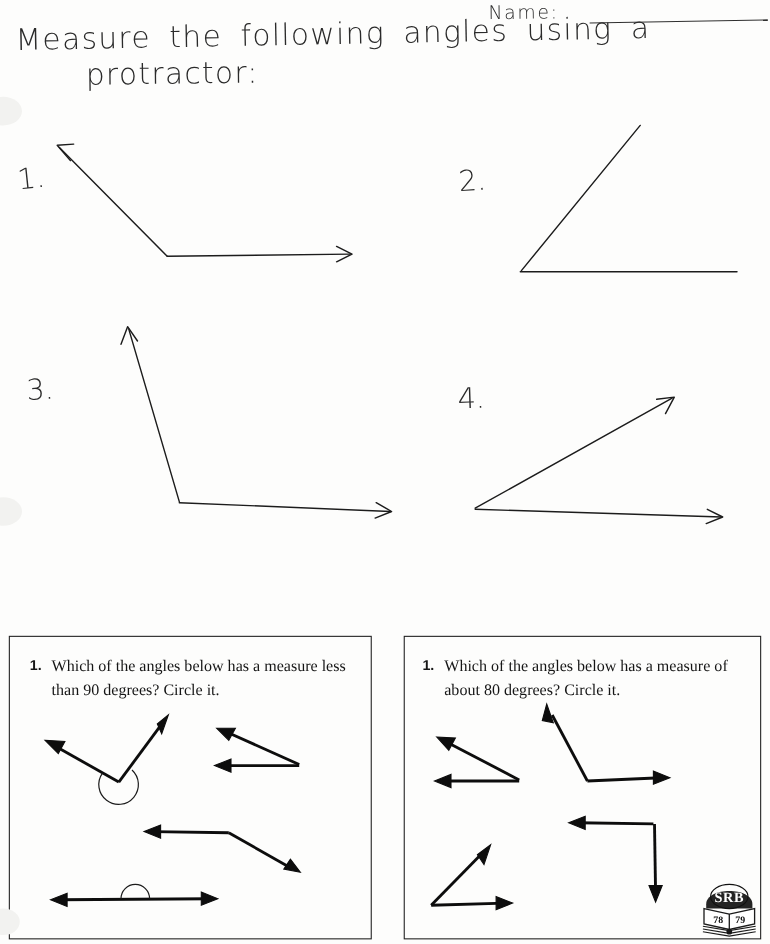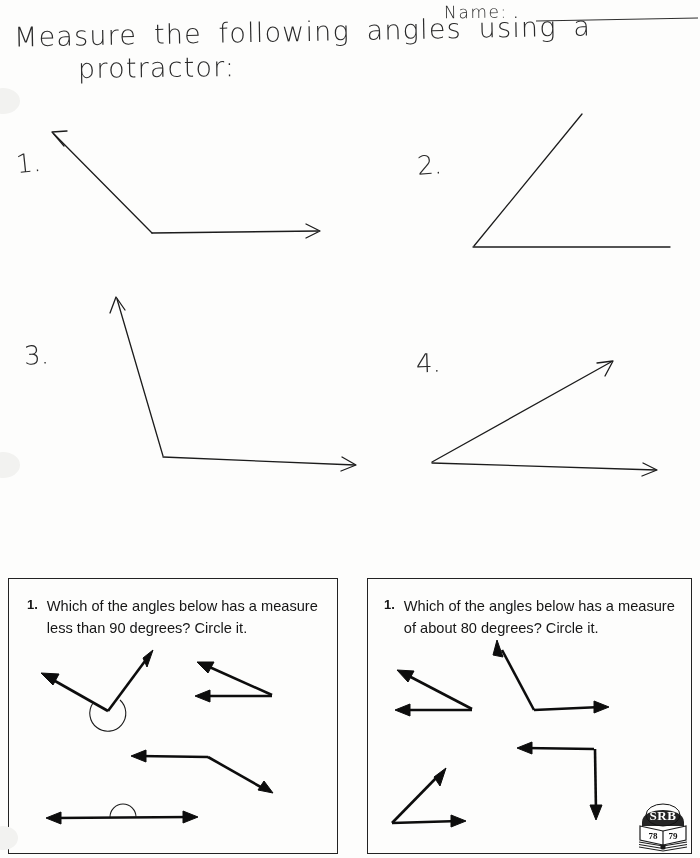--- a/index.html
+++ b/index.html
@@ -131,21 +131,21 @@
 
   .q-num {
     font-family: "Liberation Sans", sans-serif;
     font-size: 13px;
     font-weight: bold;
     color: #161616;
     margin-right: 9px;
     padding-top: 2px;
   }
   .q-text {
-    font-family: Liberation Sans, sans-serif;
+    font-family: Liberation Serif, serif;
     font-size: 14.6px;
     line-height: 1.52;
     color: #161616;
   }
 
   
   #srb-logo {
     position: absolute;
     left: 634px;
     top: 796px;

